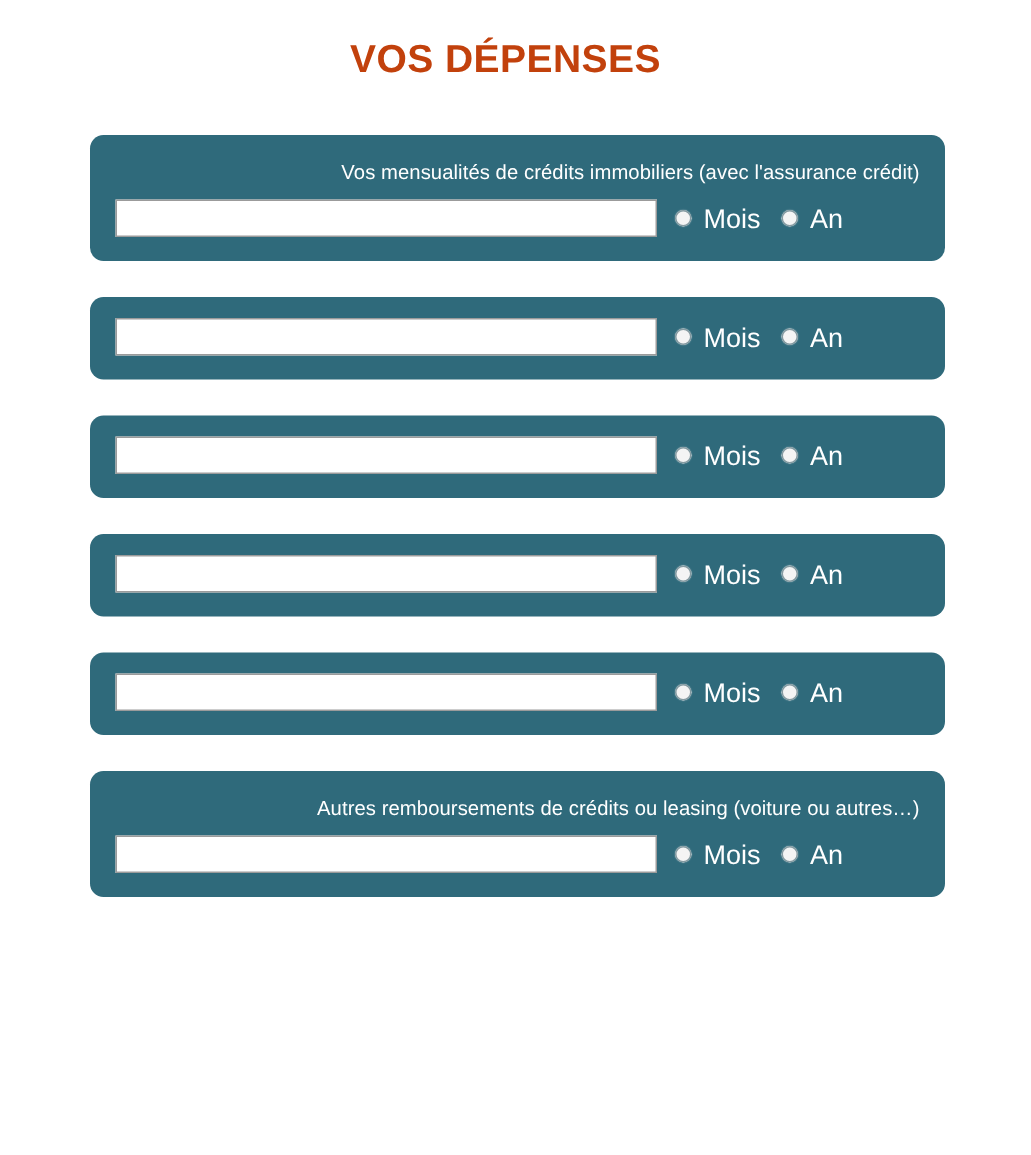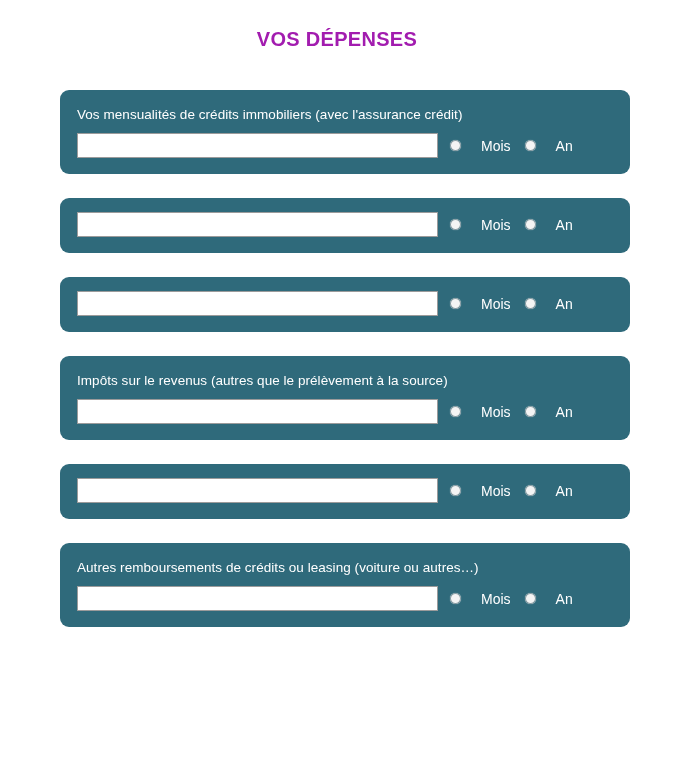--- a/index.html
+++ b/index.html
@@ -21,24 +21,24 @@
     position: relative;
     box-sizing: border-box;
   }
 
   .page-title {
     position: absolute;
     top: 24px;
     left: 0;
     width: 674px;
     text-align: center;
-    font-size: 20px;
+    font-size: 26px;
     font-weight: bold;
     letter-spacing: 0.3px;
-    color: #a21caf;
+    color: #c2410c;
     line-height: 30px;
     white-space: nowrap;
   }
 
   .cards {
     position: absolute;
     top: 90px;
     left: 60px;
     width: 570px;
   }
@@ -52,20 +52,21 @@
     width: 570px;
   }
 
   .card-label {
     color: #ffffff;
     font-size: 13.5px;
     line-height: 22px;
     margin: 0 0 7px 0;
     font-weight: normal;
     letter-spacing: 0.05px;
+    text-align: right;
   }
 
   .card-row {
     display: flex;
     align-items: center;
   }
 
   .amount-input {
     width: 361px;
     height: 25px;
@@ -103,23 +104,23 @@
     border-radius: 50%;
     background: #f4f4f4;
     box-shadow: 0 0 0 1px rgba(40, 80, 92, 0.55) inset,
                 0 0 1px 0 rgba(255,255,255,0.6);
     flex: 0 0 auto;
     display: inline-block;
   }
 
   .radio-text {
     color: #ffffff;
-    font-size: 14px;
+    font-size: 18px;
     line-height: 16px;
-    margin-left: 20px;
+    margin-left: 8px;
     white-space: nowrap;
   }
 </style>
 </head>
 <body>
 
 <div class="page">
 
   <div class="page-title">VOS DÉPENSES</div>
 
@@ -168,21 +169,20 @@
           </label>
           <label class="radio-option">
             <span class="radio-dot"></span>
             <span class="radio-text">An</span>
           </label>
         </div>
       </div>
     </div>
 
     <div class="expense-card">
-      <div class="card-label">Impôts sur le revenus (autres que le prélèvement à la source)</div>
       <div class="card-row">
         <input class="amount-input" type="text" value="" style="">
         <div class="radio-group">
           <label class="radio-option">
             <span class="radio-dot"></span>
             <span class="radio-text">Mois</span>
           </label>
           <label class="radio-option">
             <span class="radio-dot"></span>
             <span class="radio-text">An</span>

